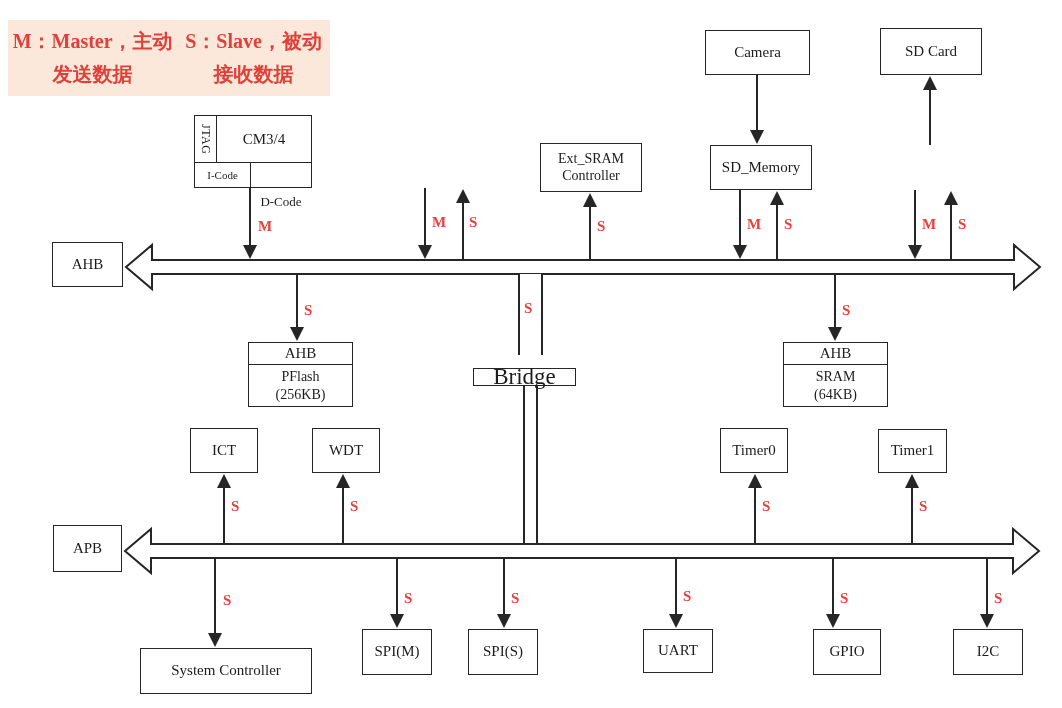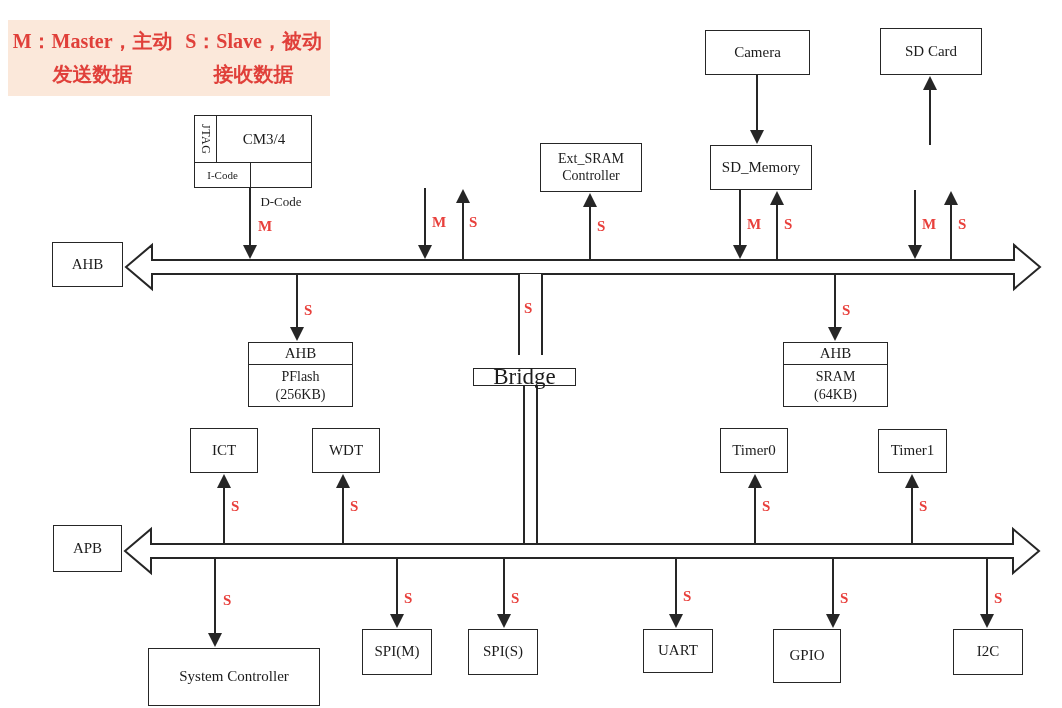--- a/index.html
+++ b/index.html
@@ -160,20 +160,20 @@
       <div>SRAM</div>
       <div>(64KB)</div>
     </div>
   </div>
 
   <div class="box" style="left:190px;top:428px;width:68px;height:45px">ICT</div>
   <div class="box" style="left:312px;top:428px;width:68px;height:45px">WDT</div>
   <div class="box" style="left:720px;top:428px;width:68px;height:45px">Timer0</div>
   <div class="box" style="left:878px;top:429px;width:69px;height:44px">Timer1</div>
   <div class="box" style="left:53px;top:525px;width:69px;height:47px">APB</div>
-  <div class="box" style="left:148px;top:648px;width:172px;height:58px">System Controller</div>
+  <div class="box" style="left:140px;top:648px;width:172px;height:46px">System Controller</div>
   <div class="box" style="left:362px;top:629px;width:70px;height:46px">SPI(M)</div>
   <div class="box" style="left:468px;top:629px;width:70px;height:46px">SPI(S)</div>
   <div class="box" style="left:643px;top:629px;width:70px;height:44px">UART</div>
-  <div class="box" style="left:773px;top:629px;width:68px;height:54px">GPIO</div>
+  <div class="box" style="left:813px;top:629px;width:68px;height:46px">GPIO</div>
   <div class="box" style="left:953px;top:629px;width:70px;height:46px">I2C</div>
 
 </div>
 
 </body></html>

